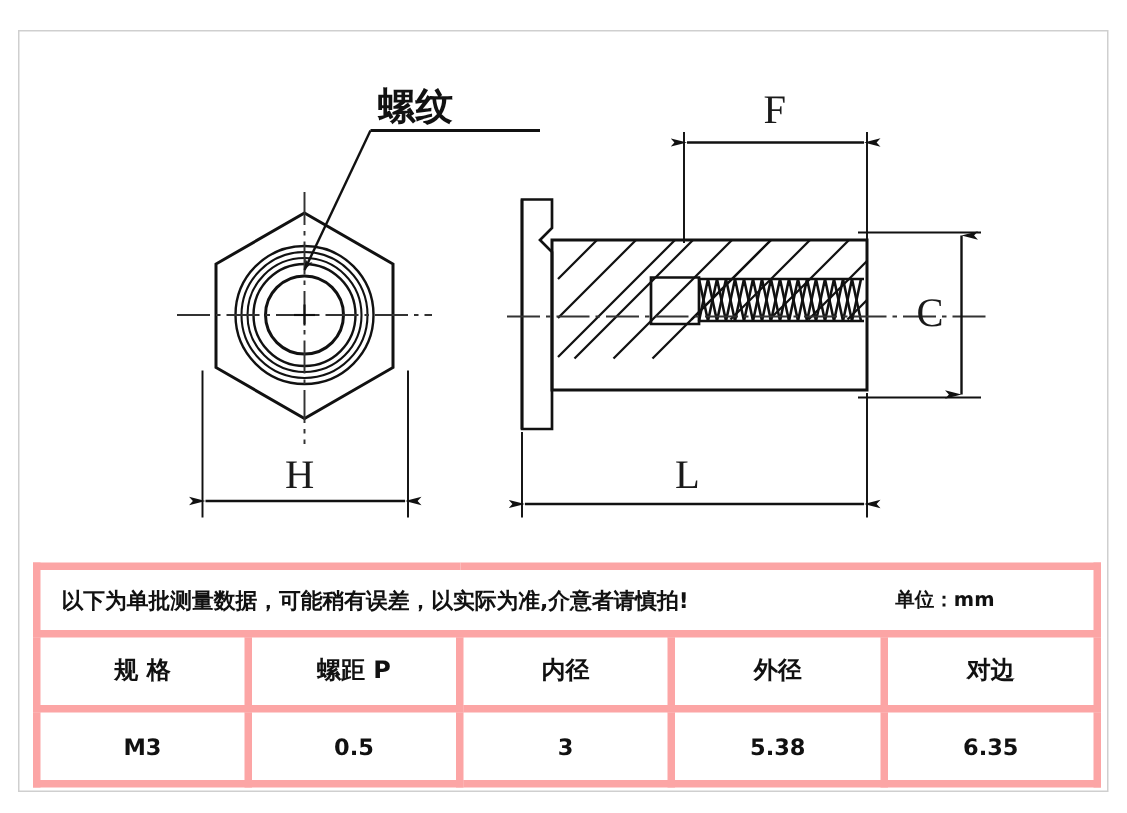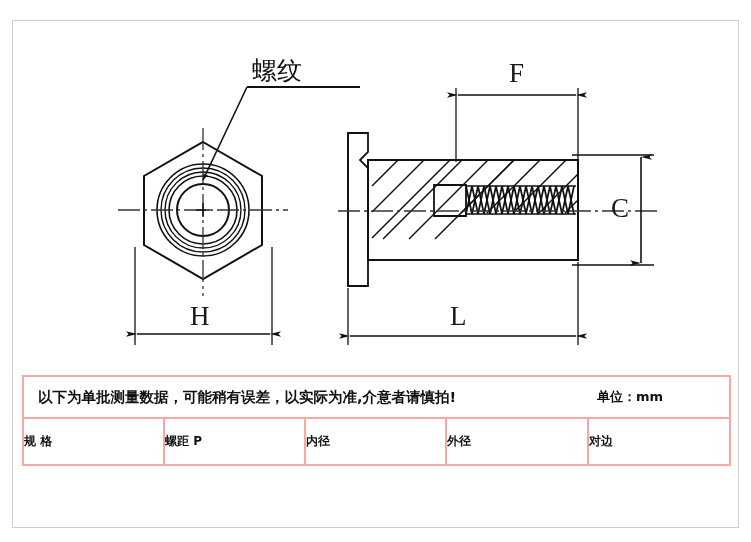--- a/index.html
+++ b/index.html
@@ -49,44 +49,44 @@
     font-size: 27px;
     font-weight: 400;
     color: #1a1a1a;
     line-height: 1;
     white-space: nowrap;
   }
   .cn-label {
     position: absolute;
     font-family: "DejaVu Sans", sans-serif;
     font-size: 25px;
-    font-weight: 400;
+    font-weight: 700;
     color: #111;
     line-height: 1;
     white-space: nowrap;
   }
   #label-thread { left: 252px; top: 58px; }
   #label-H { left: 190px; top: 303px; }
   #label-F { left: 509px; top: 60px; }
   #label-C { left: 611px; top: 195px; }
   #label-L { left: 450px; top: 303px; }
 
   
   #spec-table {
     position: absolute;
     left: 22px;
     top: 375px;
     width: 707px;
     border-collapse: collapse;
     table-layout: fixed;
   }
   #spec-table td {
-    border: 2px solid #fca5a5;
+    border: 5px solid #fca5a5;
     padding: 0;
-    text-align: left;
+    text-align: center;
     vertical-align: middle;
     font-family: "DejaVu Sans", sans-serif;
     color: #111;
   }
   .note-row td {
     height: 40px;
     position: relative;
   }
   .note-inner {
     display: flex;
@@ -103,21 +103,21 @@
     white-space: nowrap;
   }
   .note-unit {
     font-size: 13px;
     font-weight: 700;
     padding-right: 52px;
     white-space: nowrap;
   }
   .head-row td {
     height: 45px;
-    font-size: 12px;
+    font-size: 16px;
     font-weight: 700;
   }
   .data-row td {
     height: 45px;
     font-size: 15px;
     font-weight: 700;
   }
   .col-1 { width: 141px; }
   .col-2 { width: 141px; }
   .col-3 { width: 141px; }
@@ -264,16 +264,23 @@
           </div>
         </td>
       </tr>
       <tr class="head-row">
         <td>规 格</td>
         <td>螺距 P</td>
         <td>内径</td>
         <td>外径</td>
         <td>对边</td>
       </tr>
+      <tr class="data-row">
+        <td>M3</td>
+        <td>0.5</td>
+        <td>3</td>
+        <td>5.38</td>
+        <td>6.35</td>
+      </tr>
     </tbody>
   </table>
 
 </div>
 
 </body></html>

